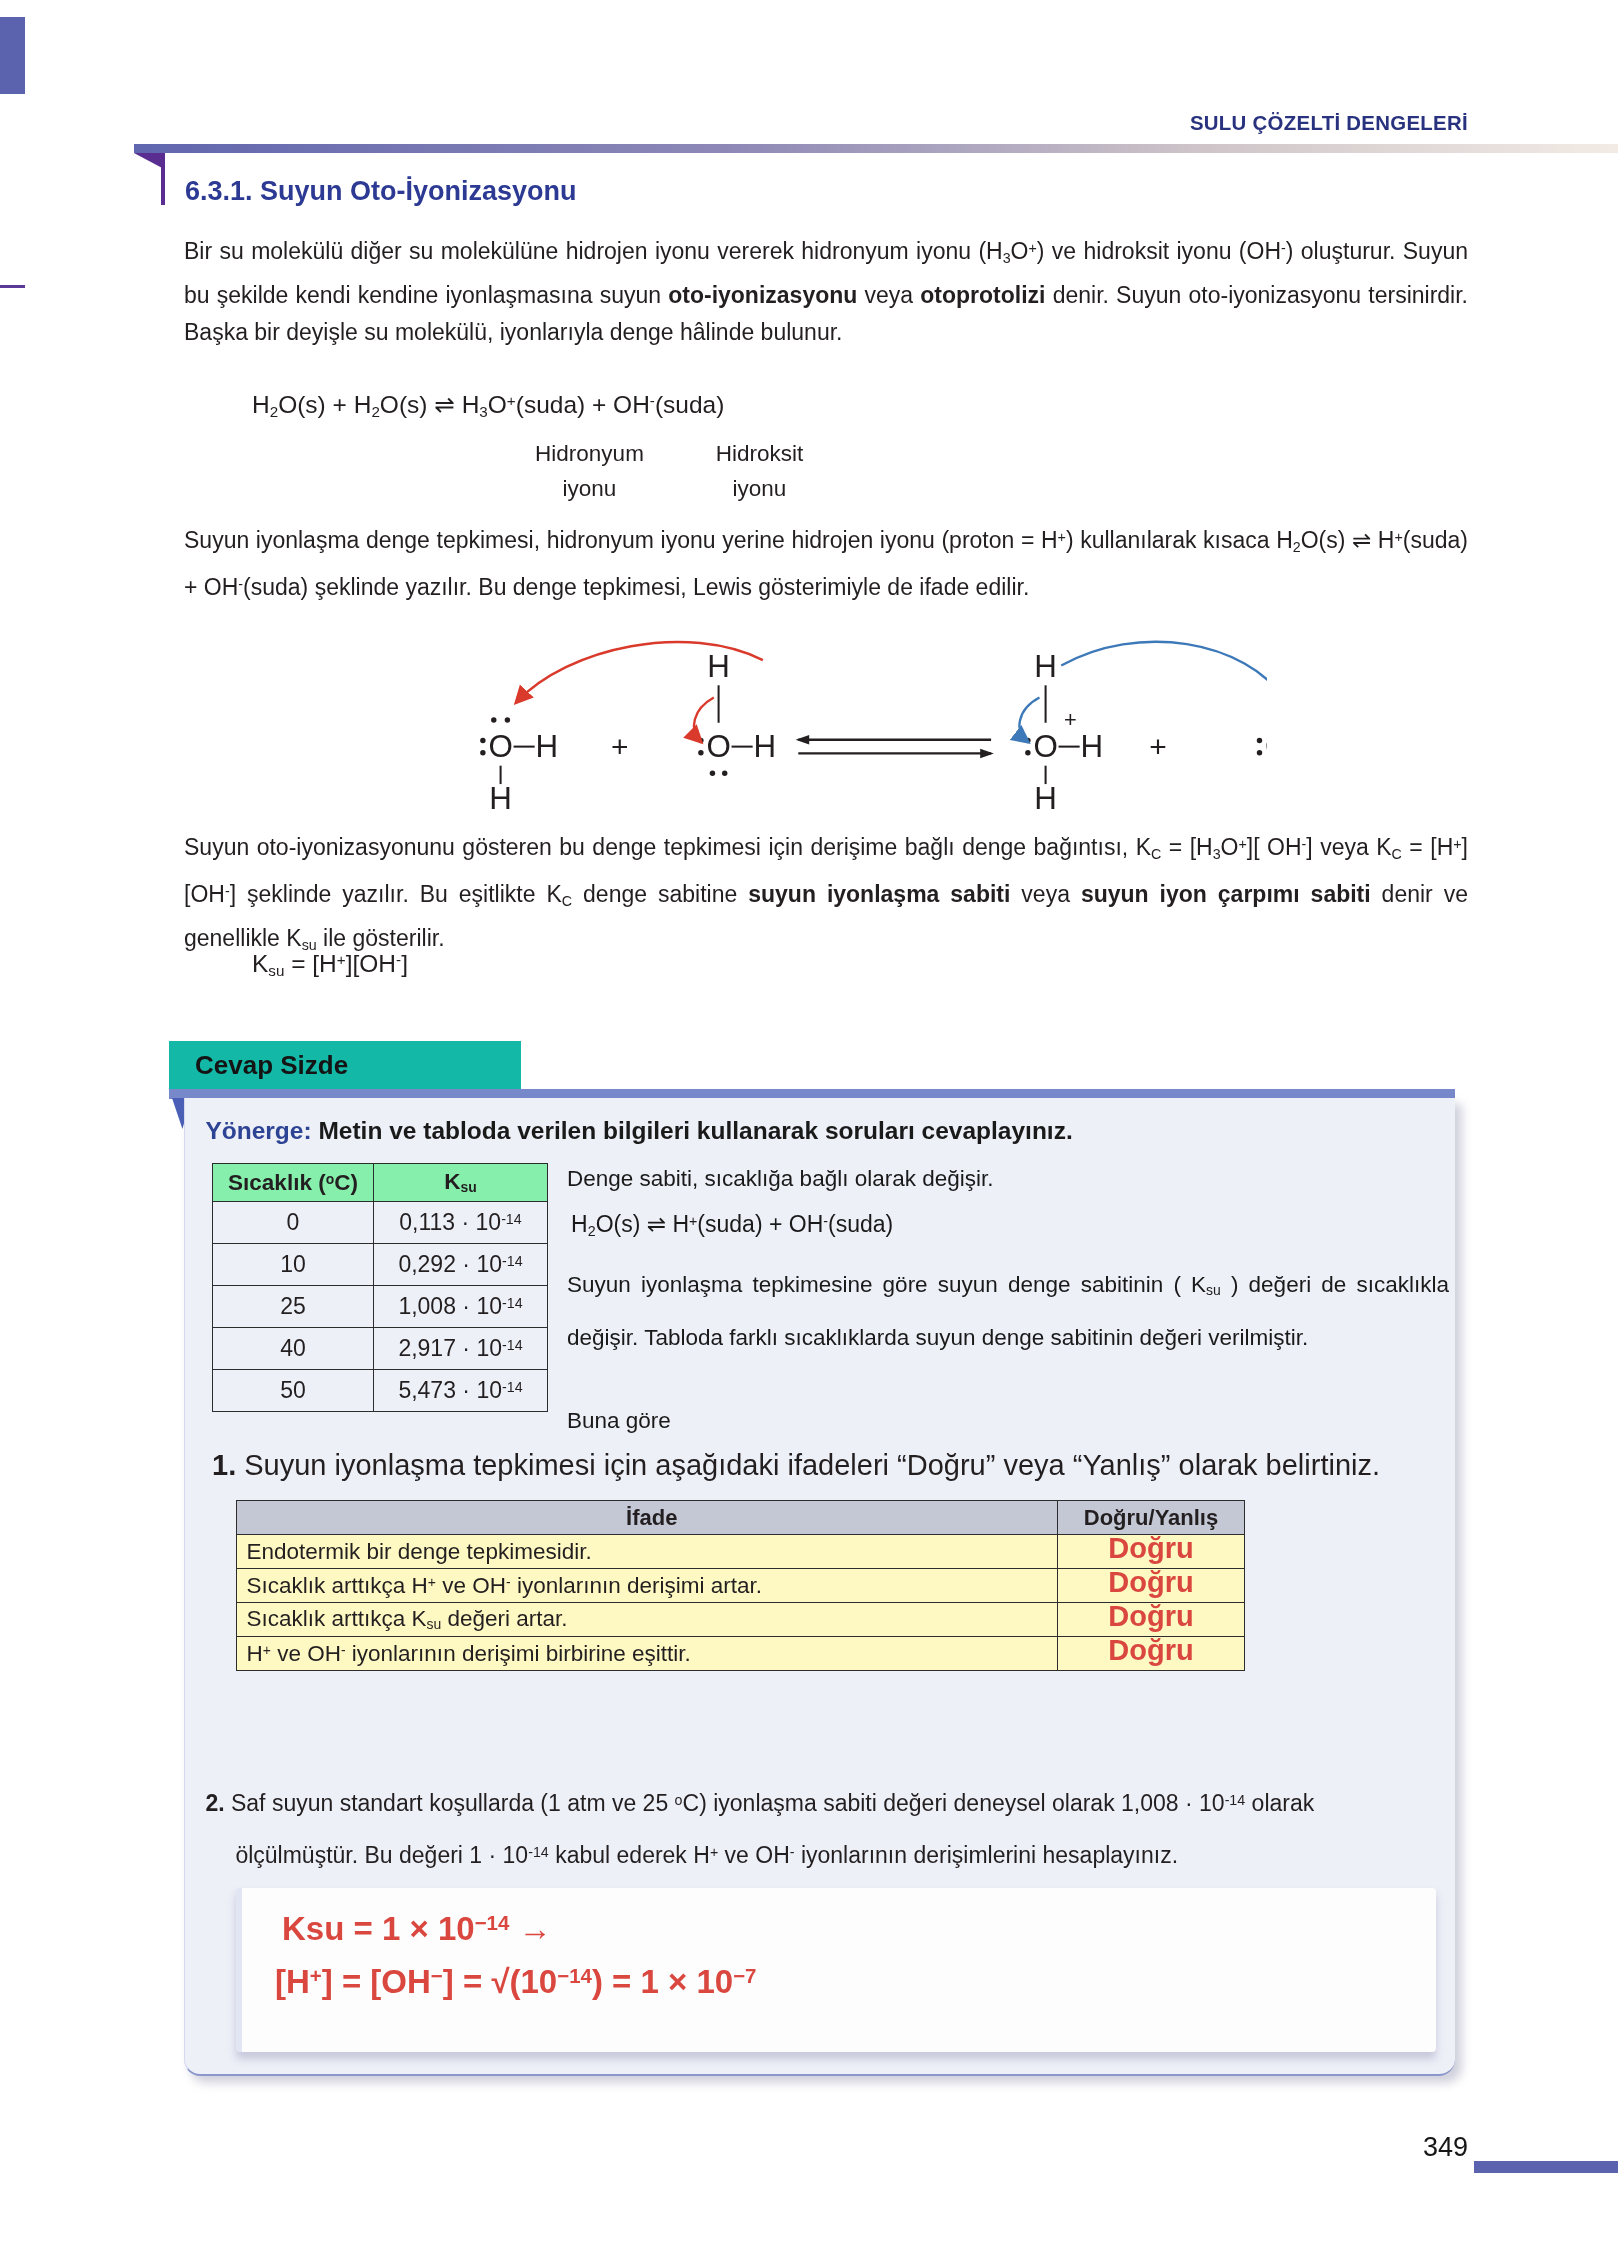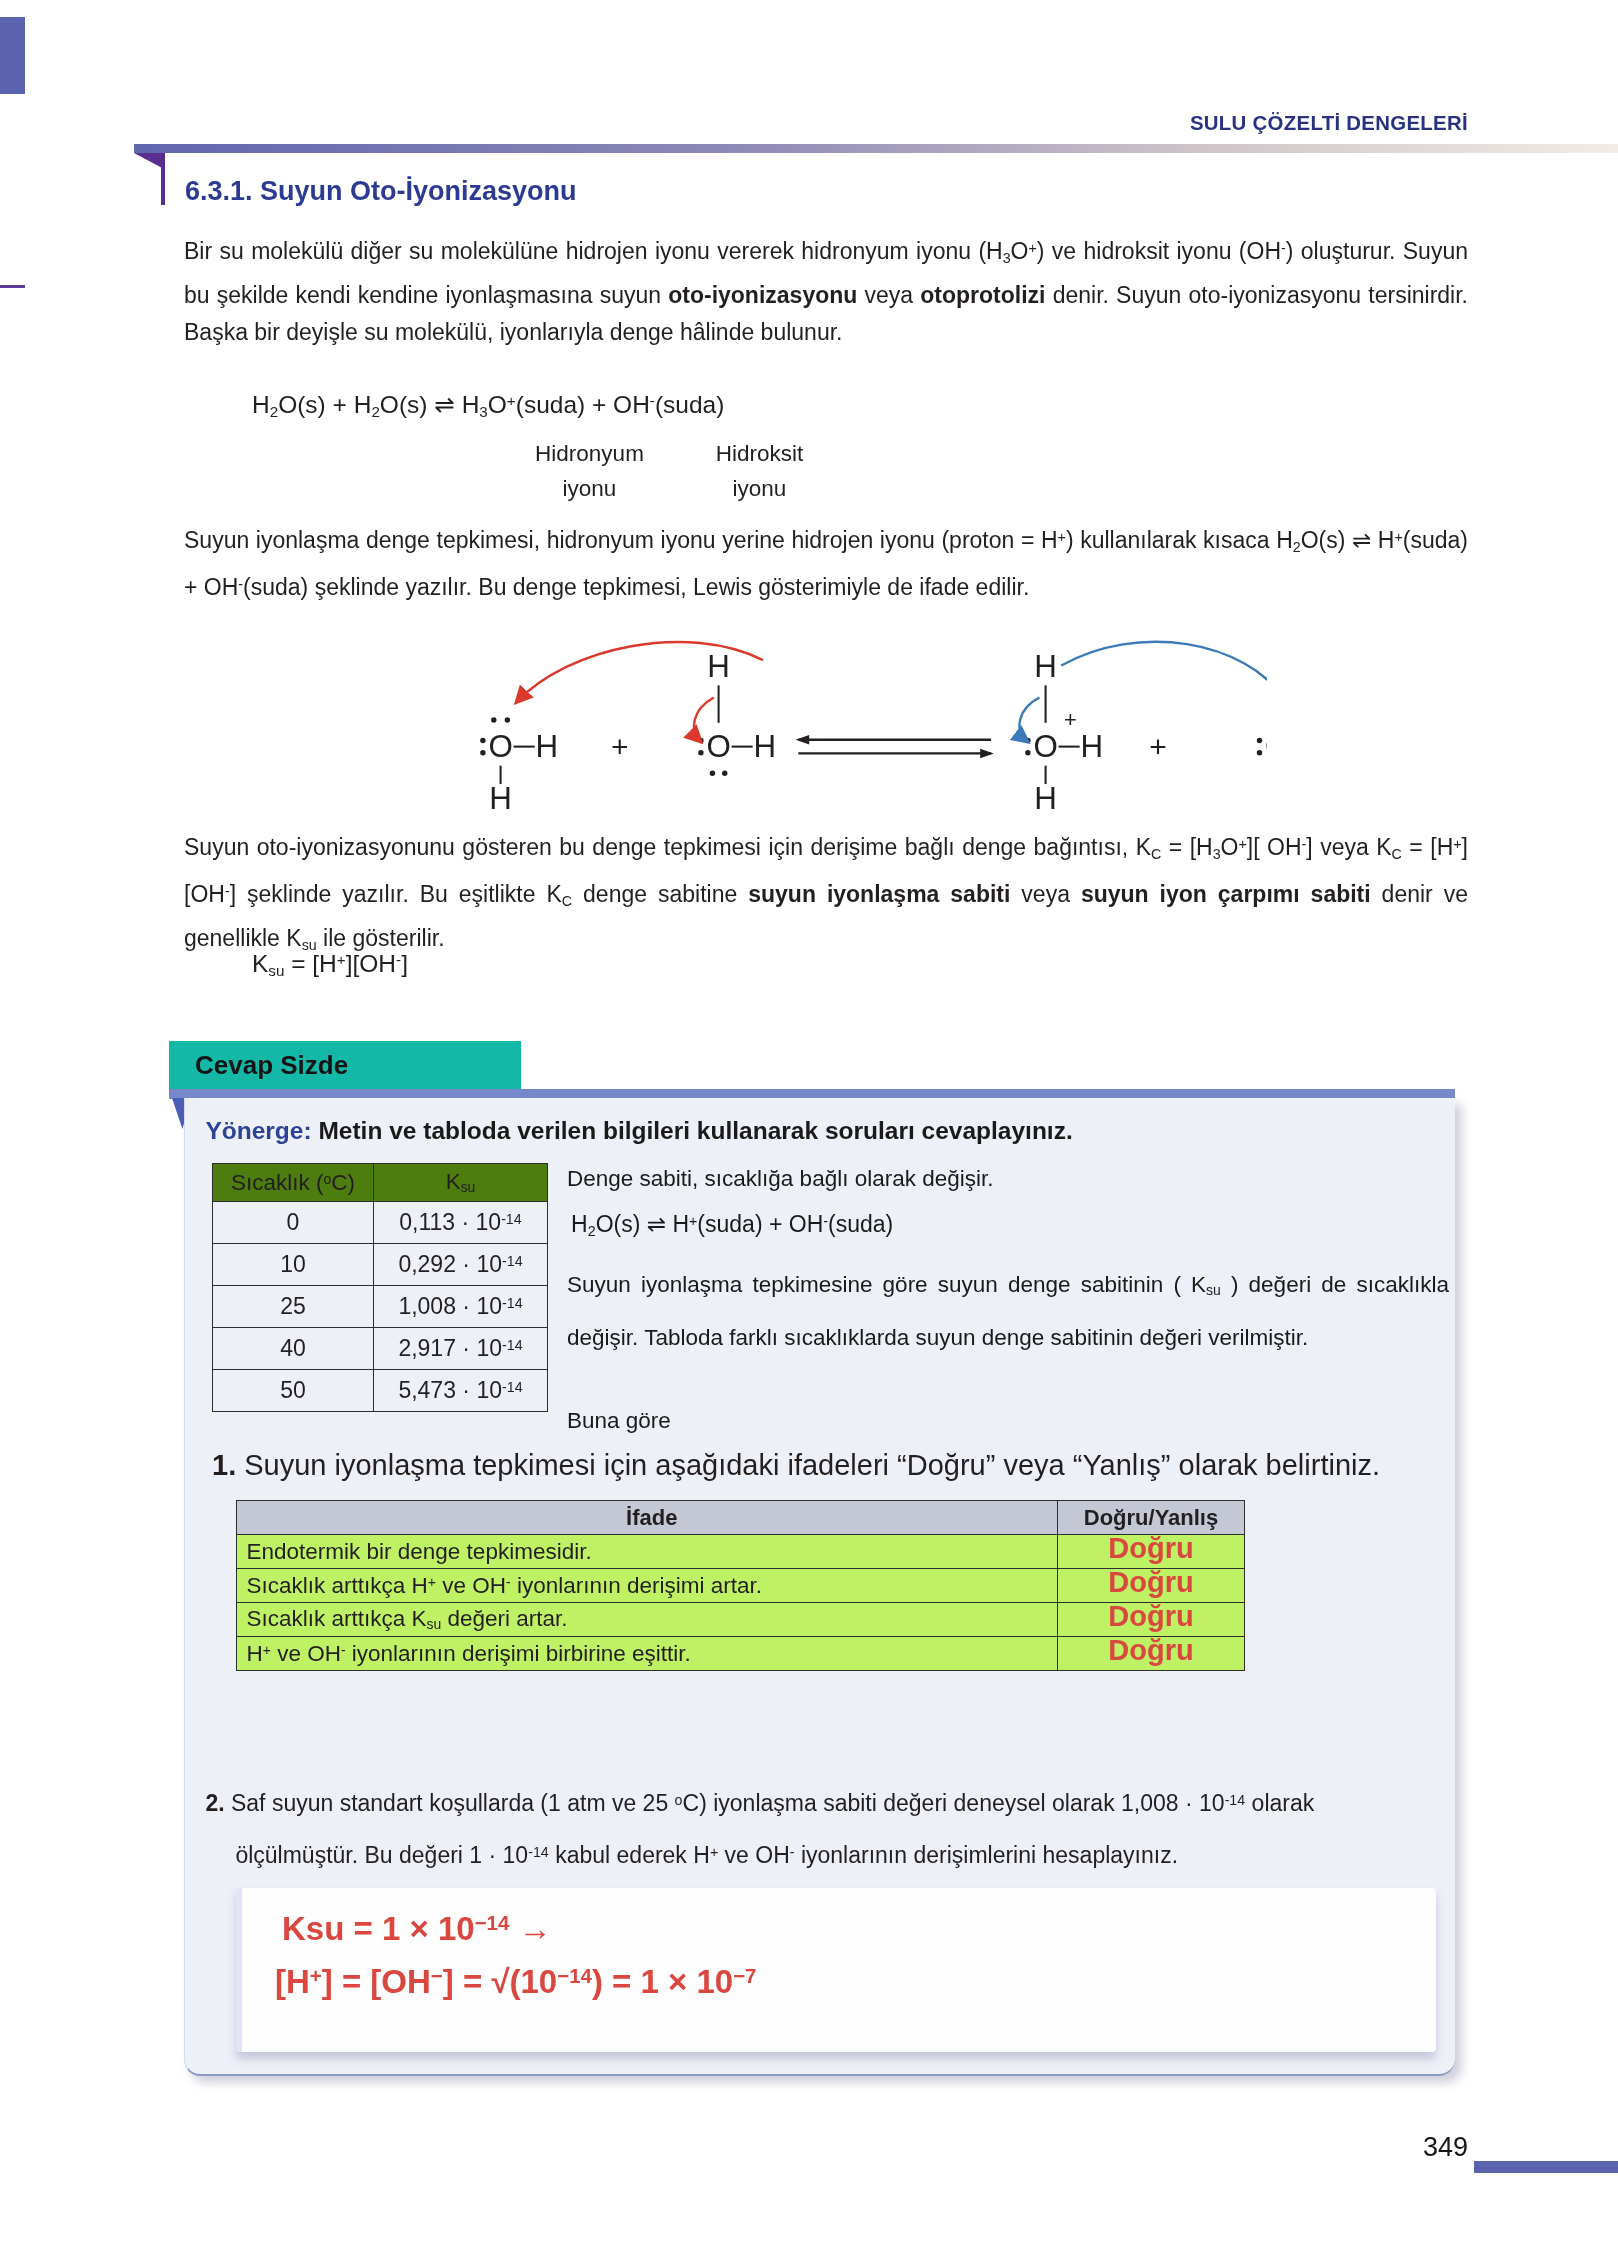--- a/index.html
+++ b/index.html
@@ -36,38 +36,38 @@
     -webkit-clip-path:polygon(0 0,100% 0,55% 100%); clip-path:polygon(0 0,100% 0,55% 100%); }
   .cevap-box { position:absolute; left:184px; top:1098px; width:1271px; height:978px; background:#eef0f8;
     border-left:0.7px solid #d5d9ee; border-bottom:2.7px solid #8a97cc; border-radius:0 0 16.4px 16.4px;
     box-shadow:6.8px 6.8px 9.5px rgba(140,140,170,0.40); }
   .yonerge { position:absolute; left:20.4px; top:19px; font-size:24.5px; font-weight:bold; color:#1a1a1a; }
   .yonerge .blue { color:#2d4394; }
   
   table { border-collapse:collapse; }
   .ttable { position:absolute; left:27px; top:65px; }
   .ttable th, .ttable td { border:1.4px solid #2d2d2d; text-align:center; }
-  .ttable th { background:#4d7c0f; font-size:22.5px; font-weight:normal; height:38px; }
+  .ttable th { background:#86efac; font-size:22.5px; font-weight:bold; height:38px; }
   .ttable td { font-size:23px; height:42px; background:#eef0f8; }
   .ttable .c1 { width:161px; } .ttable .c2 { width:174px;margin-top:9px; }
   
   .side { position:absolute; left:382px; top:68px; width:886px; font-size:22.5px; color:#1a1a1a; }
   .side .s1 { position:absolute; left:0; top:0; }
   .side .s2 { position:absolute; left:4.1px; top:45px; font-size:23px; }
   .side .s3 { position:absolute; left:0; top:95px; width:882px; line-height:48px; text-align:justify; }
   .side .s4 { position:absolute; left:0; top:242px; }
   
   .q1 { position:absolute; left:27px; top:351px; width:1226px; font-size:29px; }
   .q2 { position:absolute; left:20.4px; top:678px; width:1233px; font-size:23px; line-height:48px; padding-left:30px; text-indent:-30px; }
   .qnum { font-weight:bold; }
   
   .tftable { position:absolute; left:51px; top:402px; }
   .tftable th, .tftable td { border:1.4px solid #2d2d2d; }
   .tftable th { background:#c3c8d4; font-size:22px; font-weight:bold; height:34px; text-align:center; }
-  .tftable td { font-size:22.5px; height:31px; background:#bef264; }
+  .tftable td { font-size:22.5px; height:31px; background:#fef9c3; }
   .tftable .cif { width:821px; padding-left:9.5px; text-align:left; }
   .tftable .cdy { width:187px; text-align:center; }
   .tf-ans { color:#d9473f; font-weight:bold; font-size:29px; position:relative; top:-3.4px; display:inline-block; }
   
   .ansbox { position:absolute; left:51px; top:790px; width:1200px; height:164px; background:#fdfdfe;
     border-left:6.1px solid #e2e5f3; border-radius:4.1px; box-shadow:0 6.8px 8.2px rgba(150,150,185,0.45); }
   .ansline { position:absolute; color:#d9473f; font-weight:bold; font-size:33px; }
   .ansline sup { font-size:0.62em; vertical-align:0.5em; }
   .a1 { left:40px; top:22px; } .a2 { left:33px; top:75px; }
   

